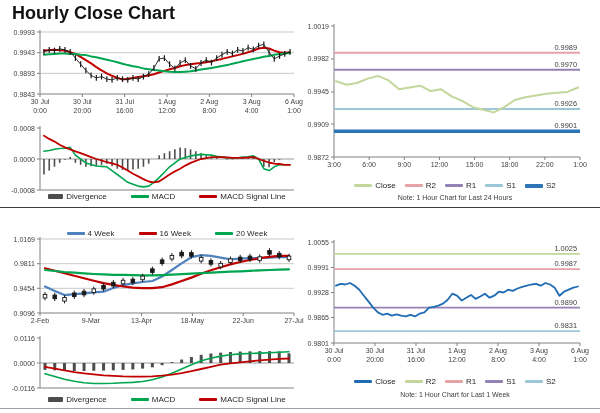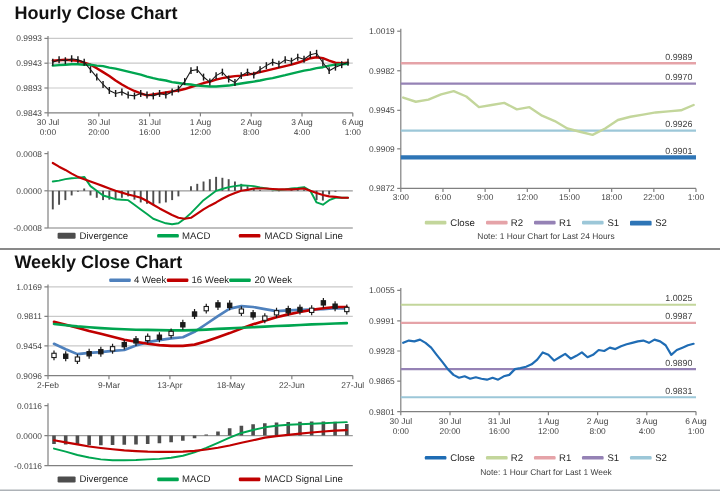--- a/index.html
+++ b/index.html
@@ -3,40 +3,40 @@
 <meta charset="utf-8">
 <style>
   html,body{margin:0;padding:0;background:#fff;}
   .canvas{position:relative;width:600px;height:413px;background:#fff;overflow:hidden;
           font-family:"Liberation Sans",sans-serif;}
   .panel{position:absolute;width:300px;height:207px;}
   #p-hourly{left:0;top:0;}
   #p-24h{left:288px;top:0;}
   #p-weekly{left:0;top:207px;height:206px;}
   #p-1wk{left:288px;top:207px;height:206px;}
-  .panel h2{position:absolute;left:12px;top:3px;margin:0;font-size:15px;font-weight:700;color:#111;}
+  .panel h2{position:absolute;left:12px;top:3px;margin:0;font-size:18px;font-weight:700;color:#111;}
   svg{position:absolute;overflow:visible;}
   svg text{font-family:"Liberation Sans",sans-serif;}
   #svg-h-main{left:0;top:26px;}
   #svg-h-macd{left:0;top:120px;}
   #svg-24h{left:2px;top:20px;}
   #svg-w-main{left:0;top:28px;}
   #svg-w-macd{left:0;top:128px;}
   #svg-1wk{left:2px;top:28px;}
   .legend{position:absolute;display:flex;align-items:center;justify-content:center;
           font-size:8px;color:#262626;white-space:nowrap;}
   .legend em{font-style:normal;}
   .li{display:flex;align-items:center;}
   .sw{display:inline-block;width:18px;height:2.6px;margin-right:3px;border-radius:1px;}
   .sw.bar{width:15px;height:5px;}
   .sw.thick{height:4px;}
   #lg-h-ma{left:40px;top:18px;width:254px;gap:20px;}
   #lg-h-macd{left:40px;top:192px;width:254px;gap:24px;}
   #lg-24h{left:44px;top:181px;width:246px;gap:9px;}
-  #lg-w-ma{left:40px;top:22px;width:254px;}
+  #lg-w-ma{left:40px;top:22px;width:254px;gap:24px;}
   #lg-w-macd{left:40px;top:188px;width:254px;gap:24px;}
   #lg-1wk{left:44px;top:170px;width:246px;gap:9px;}
   .note{position:absolute;font-size:7px;color:#404040;text-align:center;}
   #note-24h{left:44px;top:194px;width:246px;}
   #note-1wk{left:44px;top:184px;width:246px;}
   .hr{position:absolute;left:0;width:600px;height:1px;}
   #hr-mid{top:207px;background:#3d3d3d;}
   #hr-bottom{top:408px;background:#9aa0a6;}
 </style>
 </head>
@@ -269,21 +269,20 @@
       </span>
       <span class="li">
         <i class="sw thick" style="background: rgb(46, 117, 182);"></i>
         <em>S2</em>
       </span>
     </div>
     <div class="note" id="note-24h">Note: 1 Hour Chart for Last 24 Hours</div>
   </section>
 
   <section class="panel" id="p-weekly">
-    <h2>Weekly Close Chart</h2>
     <div class="legend" id="lg-w-ma">
       <span class="li">
         <i class="sw" style="background: rgb(79, 129, 189);"></i>
         <em>4 Week</em>
       </span>
       <span class="li">
         <i class="sw" style="background: rgb(192, 0, 0);"></i>
         <em>16 Week</em>
       </span>
       <span class="li">

